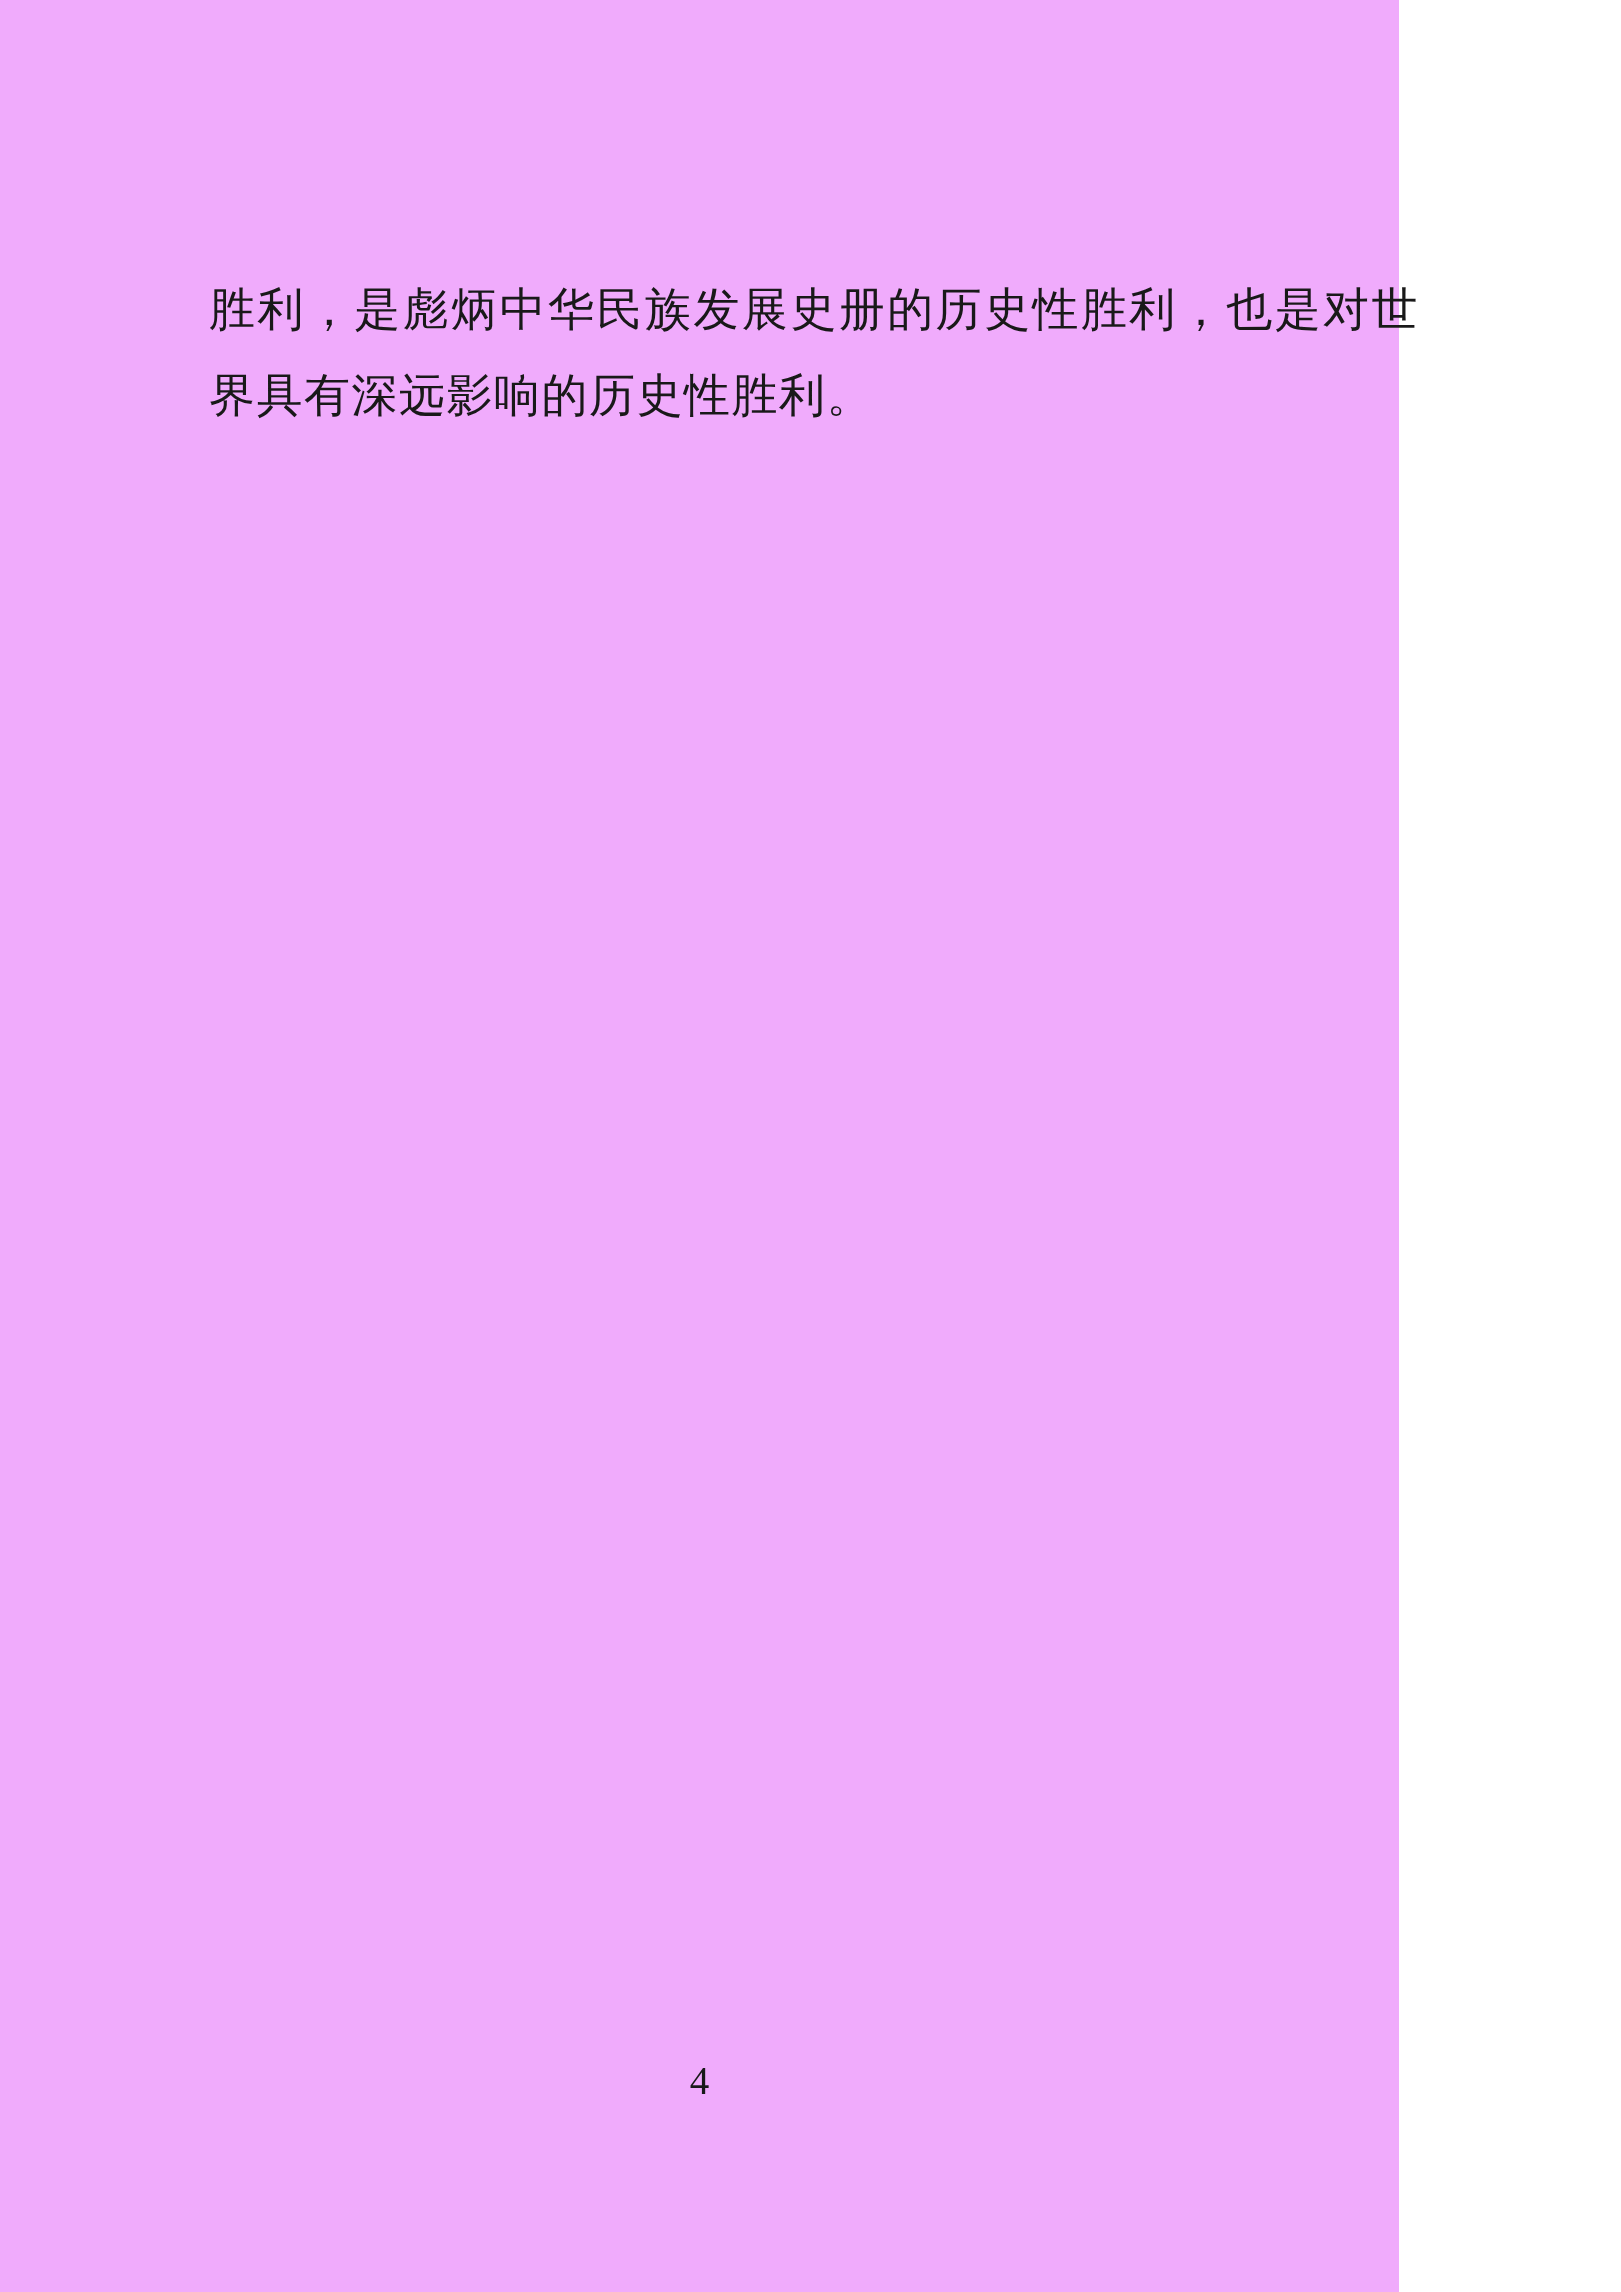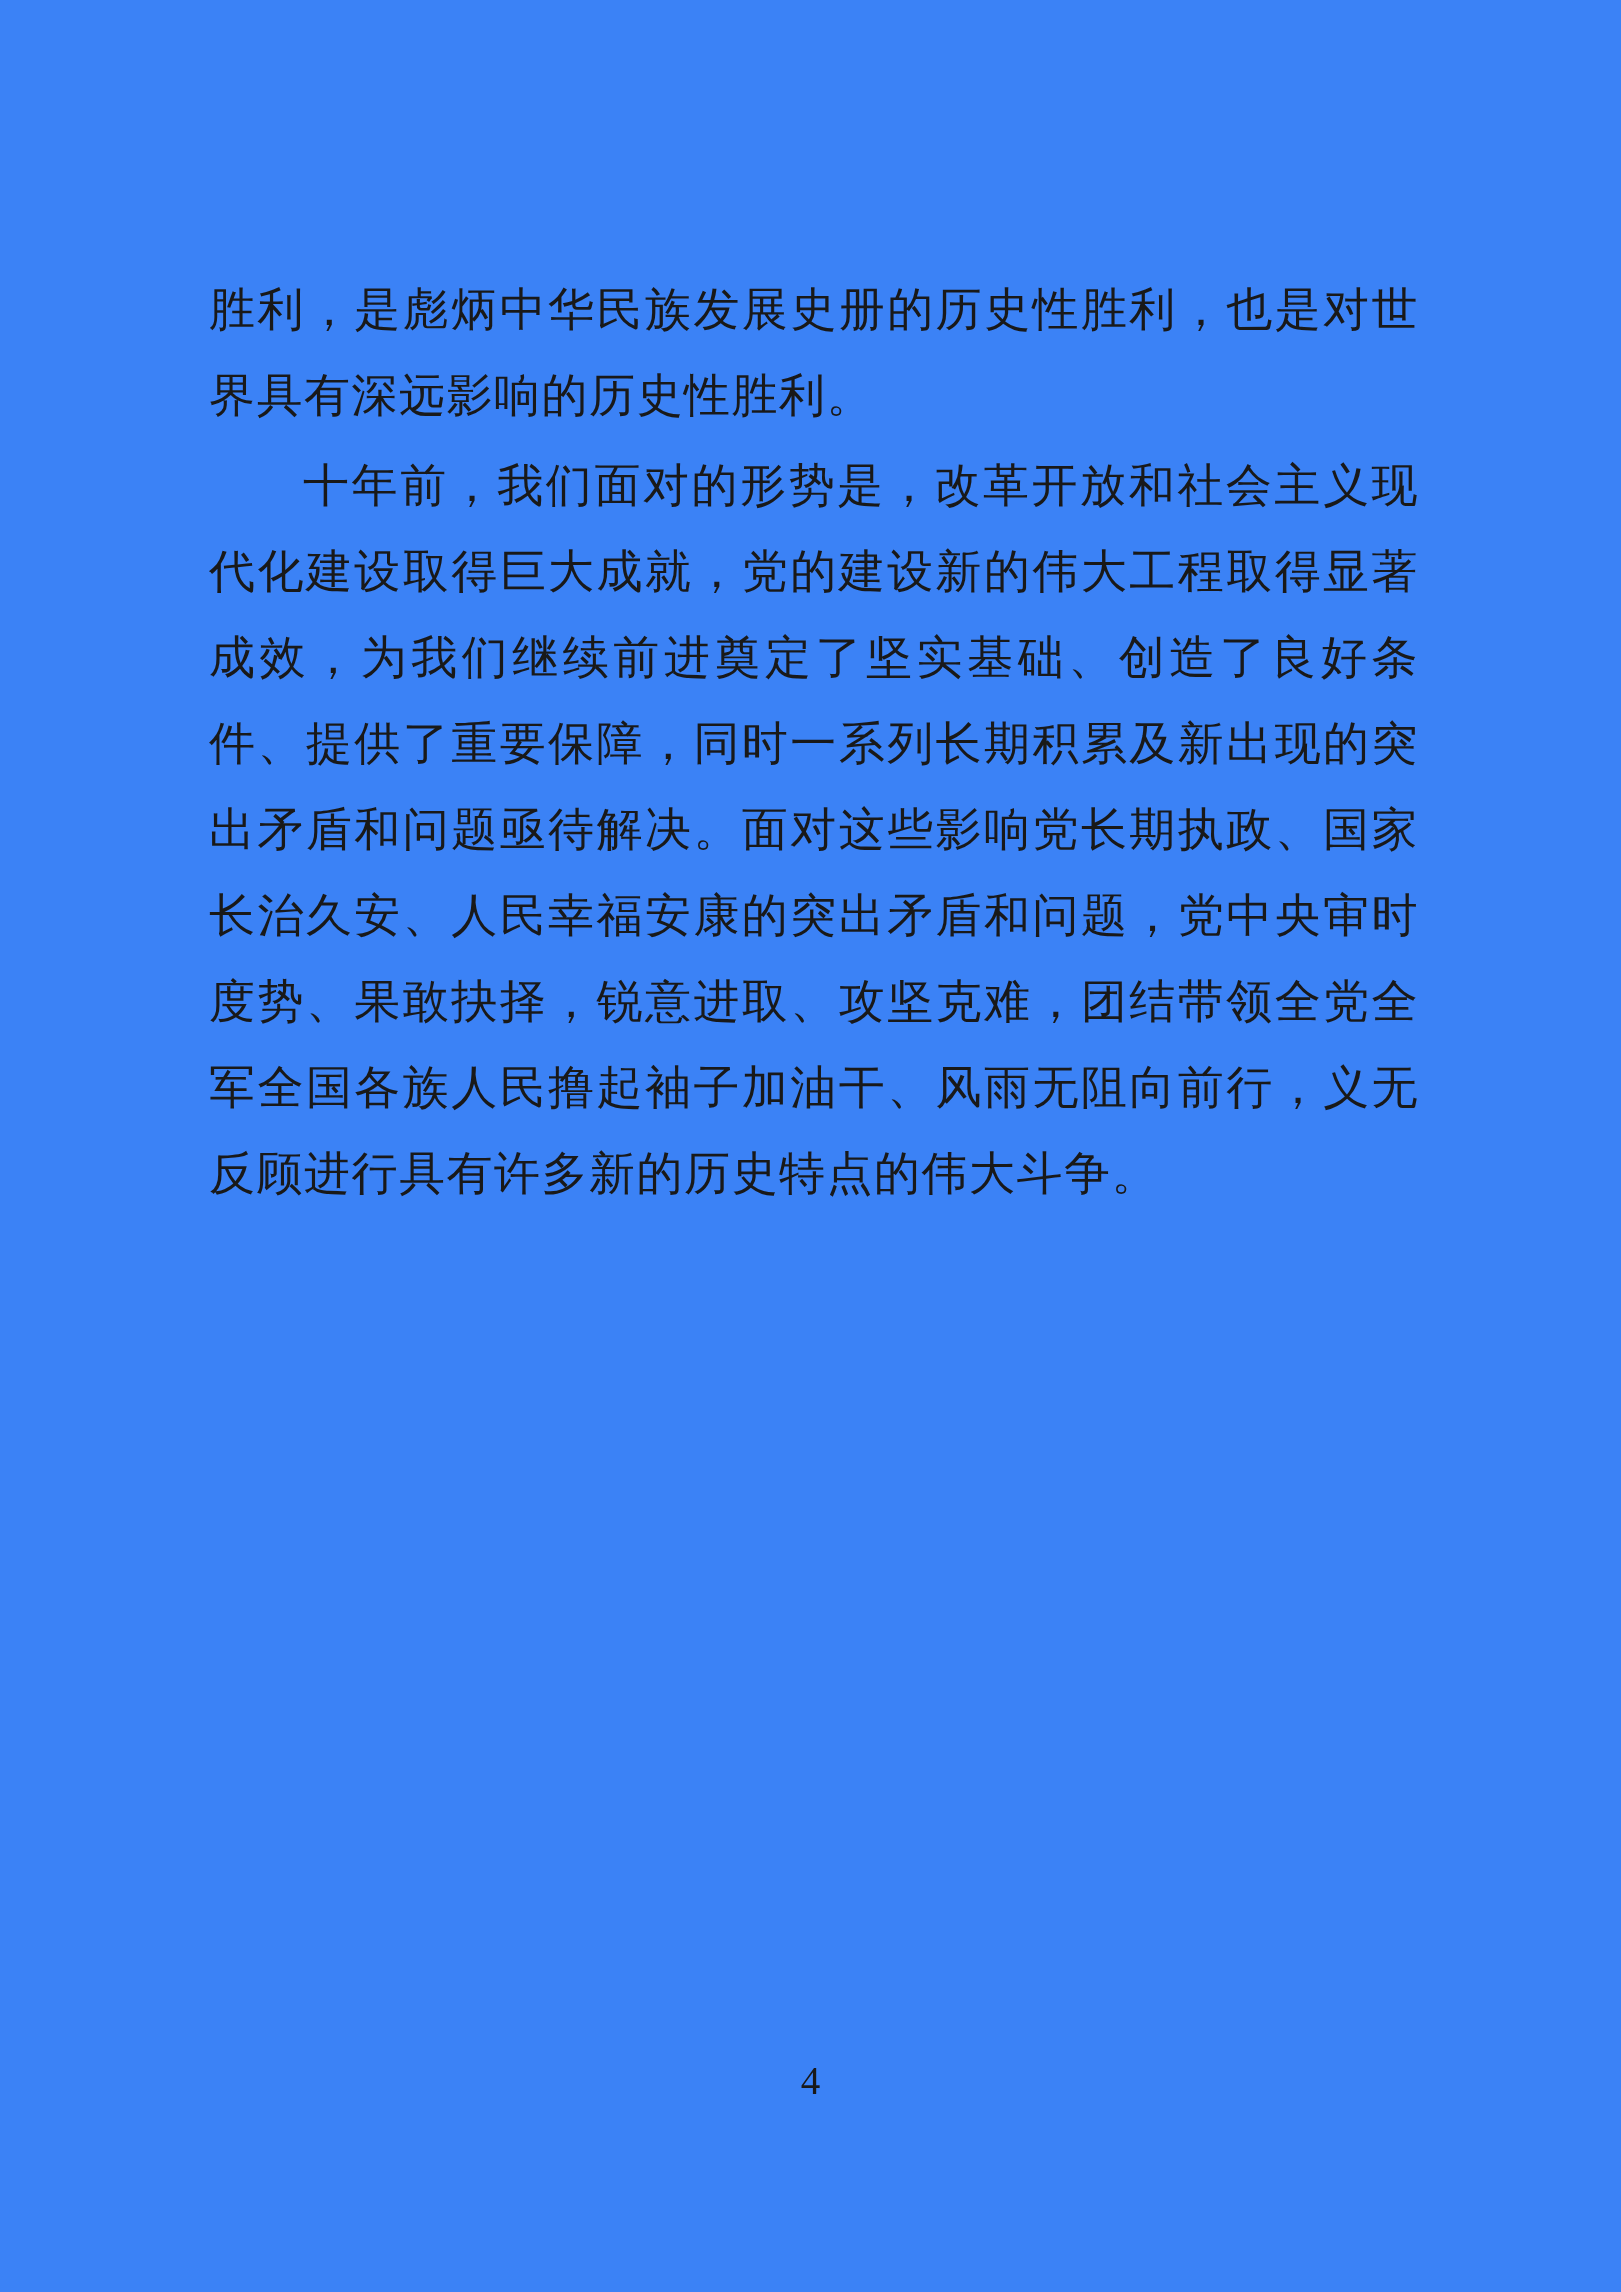--- a/index.html
+++ b/index.html
@@ -12,23 +12,23 @@
     height: 2293px;
     font-family: "Liberation Serif", "DejaVu Serif", serif;
     color: #1a1a1a;
     position: relative;
     overflow: hidden;
   }
   .page {
     position: absolute;
     top: 0;
     left: 0;
-    width: 1621px;
+    width: 1399px;
     height: 2293px;
-    background: #3b82f6;
+    background: #f0abfc;
   }
   .content {
     position: absolute;
     left: 209px;
     top: 267px;
     width: 1210px;
   }
   .para {
     font-size: 46px;
     line-height: 86px;
@@ -63,21 +63,20 @@
 <body>
 
 <div class="page">
 
   <div class="content">
 
     <p class="para">胜利，是彪炳中华民族发展史册的历史性胜利，也是对世界具有深远影响的历史性胜利。</p>
 
     <div class="gap-small"></div>
 
-    <p class="para indent">十年前，我们面对的形势是，改革开放和社会主义现代化建设取得巨大成就，党的建设新的伟大工程取得显著成效，为我们继续前进奠定了坚实基础、创造了良好条件、提供了重要保障，同时一系列长期积累及新出现的突出矛盾和问题亟待解决。面对这些影响党长期执政、国家长治久安、人民幸福安康的突出矛盾和问题，党中央审时度势、果敢抉择，锐意进取、攻坚克难，团结带领全党全军全国各族人民撸起袖子加油干、风雨无阻向前行，义无反顾进行具有许多新的历史特点的伟大斗争。</p>
 
     <div class="gap-para"></div>
 
 
   </div>
 
   <div class="page-number">4</div>
 
 </div>
 

